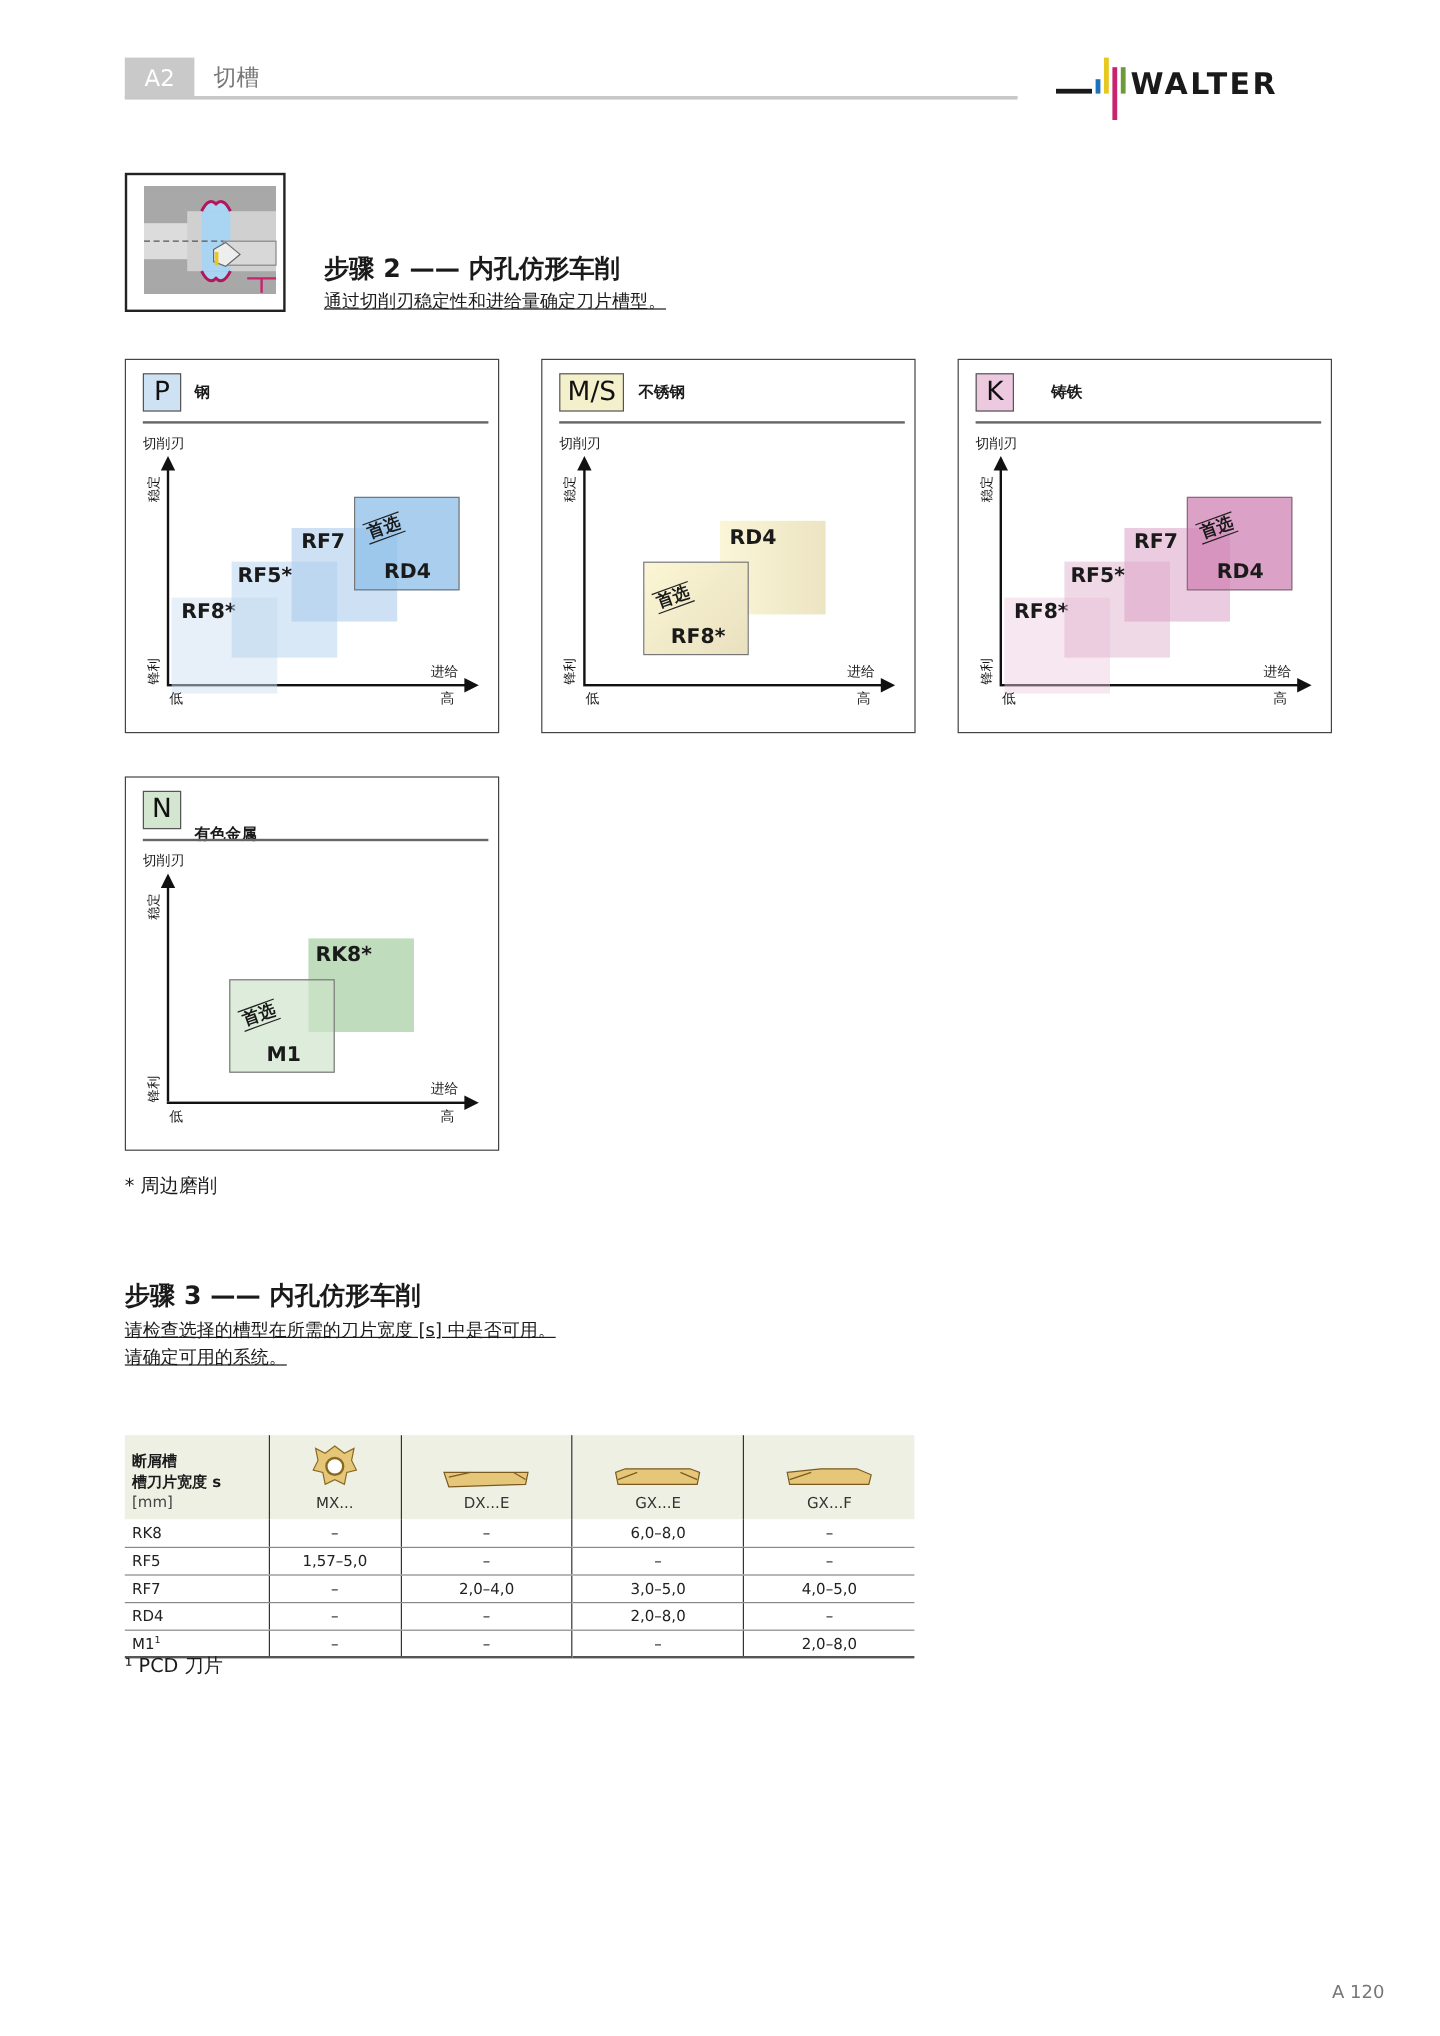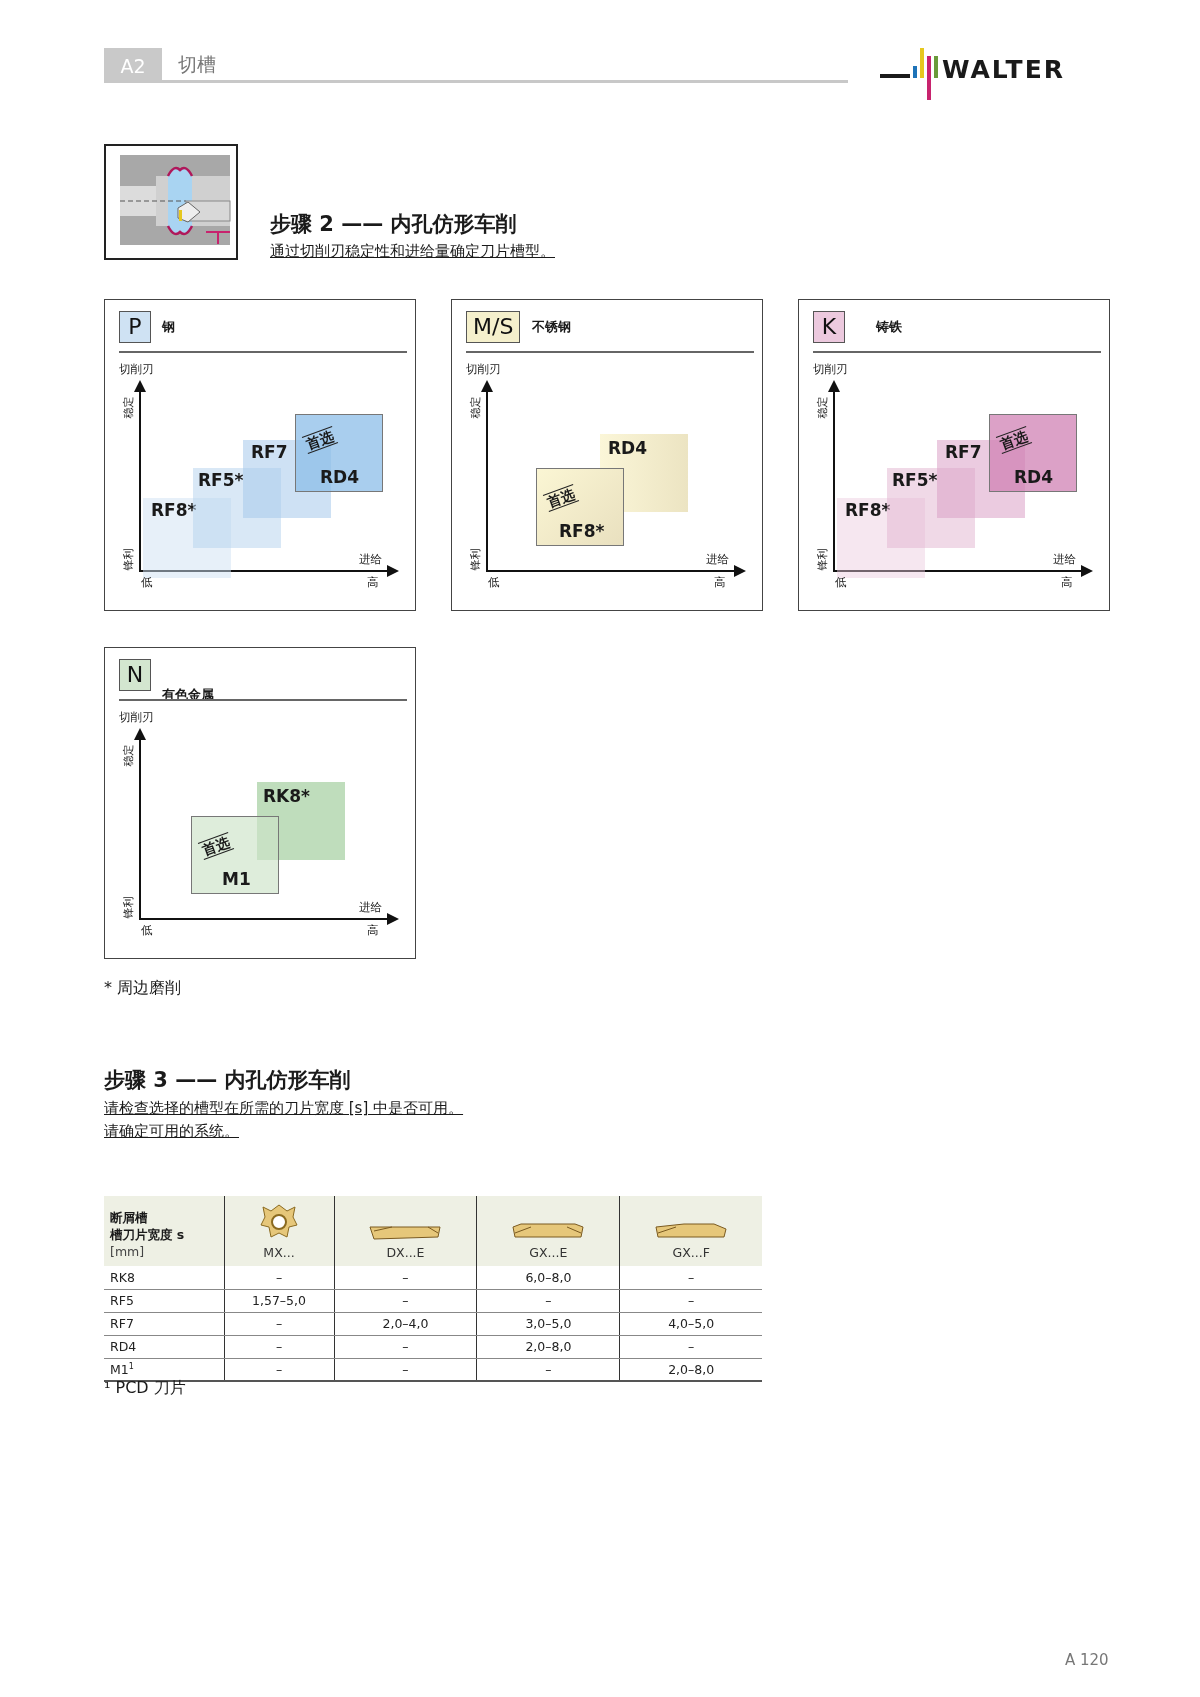--- a/index.html
+++ b/index.html
@@ -43,21 +43,21 @@
   table.grid thead th { background: #eef0e4; font-weight: normal; vertical-align: bottom; height: 70px; padding: 4px 6px 6px; color: #333; }
   table.grid thead th:first-child { text-align: left; font-weight: bold; color: #1a1a1a; line-height: 17px; }
   table.grid thead th.col { border-left: 1.5px solid #333; text-align: center; }
   table.grid td { height: 23px; border-bottom: 1.5px solid #888; text-align: center; padding: 0 6px; color: #222; }
   table.grid td:first-child { text-align: left; }
   table.grid td.c { border-left: 1.5px solid #333; }
   table.grid tr:last-child td { border-bottom: 2px solid #555; }
   .ins-icon { display: block; margin: 0 auto 4px; }
   .unit { font-weight: normal; color: #444; }
 
-  .pageno { left: 1065px; top: 1651px; font-size: 15px; color: #777; }
+  .pageno { left: 1110px; top: 1651px; font-size: 15px; color: #777; }
 </style>
 </head>
 <body>
 
 <div class="abs hdr-tag">A2</div>
 <div class="abs hdr-title">切槽</div>
 <div class="abs hdr-line"></div>
 <svg class="abs logo" viewBox="0 0 230 60">
   <rect x="0" y="30" width="30" height="4" fill="#1a1a1a"></rect>
   <rect x="33" y="22" width="4" height="12" fill="#1e73b8"></rect>

